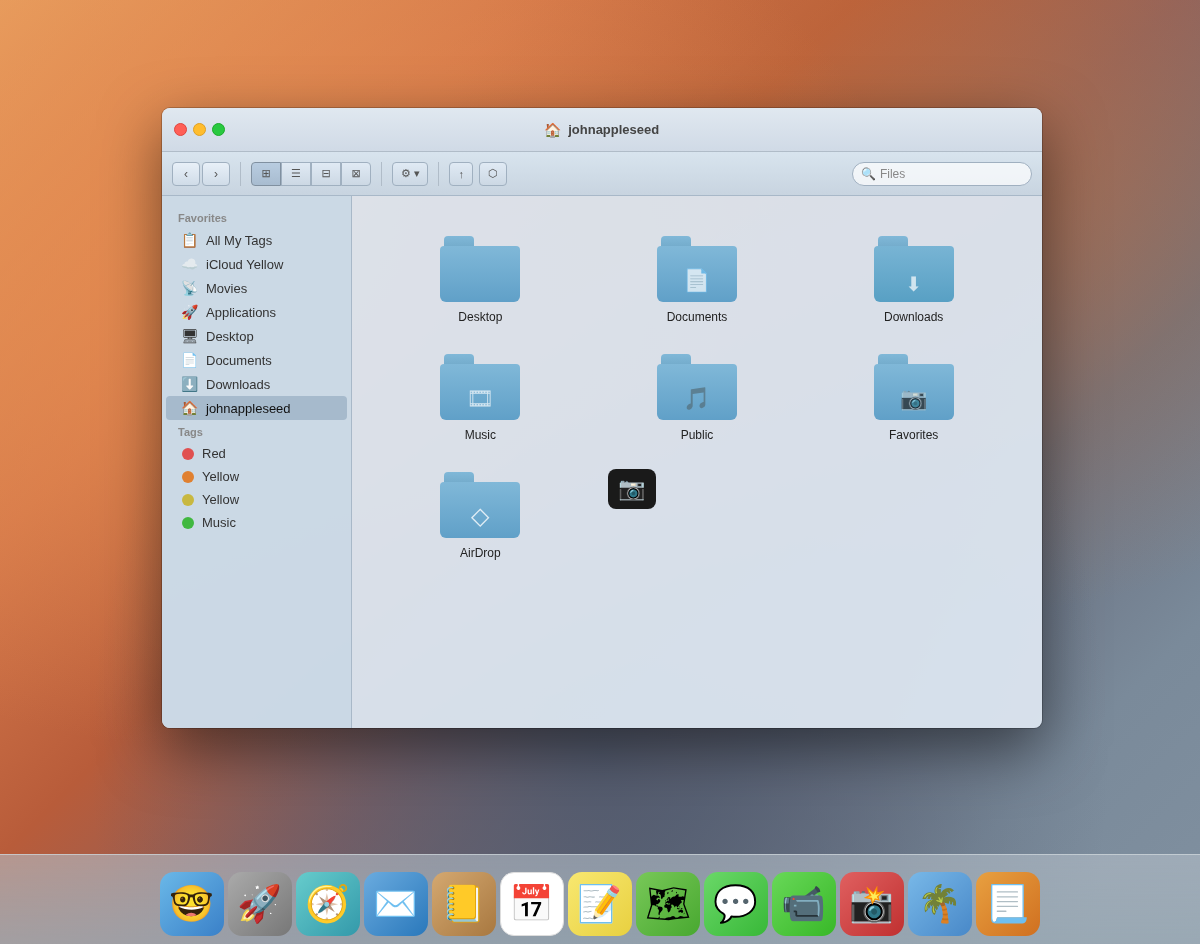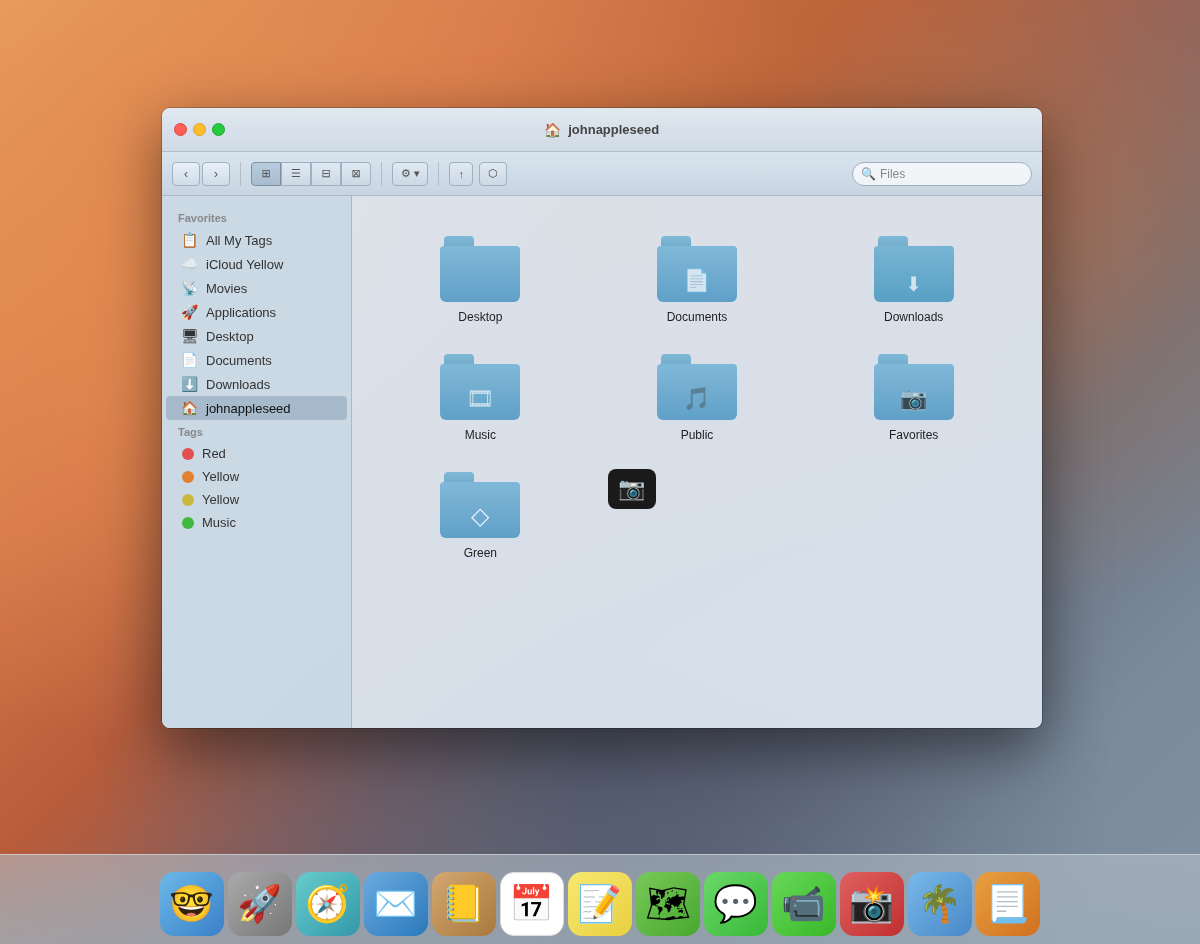--- a/index.html
+++ b/index.html
@@ -464,21 +464,21 @@
         <span class="file-label">Favorites</span>
       </div>
 
       <div class="file-item">
         <div class="folder-icon">
           <div class="folder-tab"></div>
           <div class="folder-body">
             <div class="folder-icon-symbol" style="font-size: 24px; color: rgba(255,255,255,0.8);">◇</div>
           </div>
         </div>
-        <span class="file-label">Green</span>
+        <span class="file-label">AirDrop</span>
       </div>
 
       <div style="position:absolute; top: 260px; left: calc(33.33% + 10px); display:flex; align-items:center; justify-content:center; width: 80px; height: 66px;">
         <div style="width:48px; height:40px; background:#1a1a1a; border-radius:8px; display:flex; align-items:center; justify-content:center; font-size:22px; color:white;">📷</div>
       </div>
     </div>
   </div>
 </div>
 
 <div class="dock">

